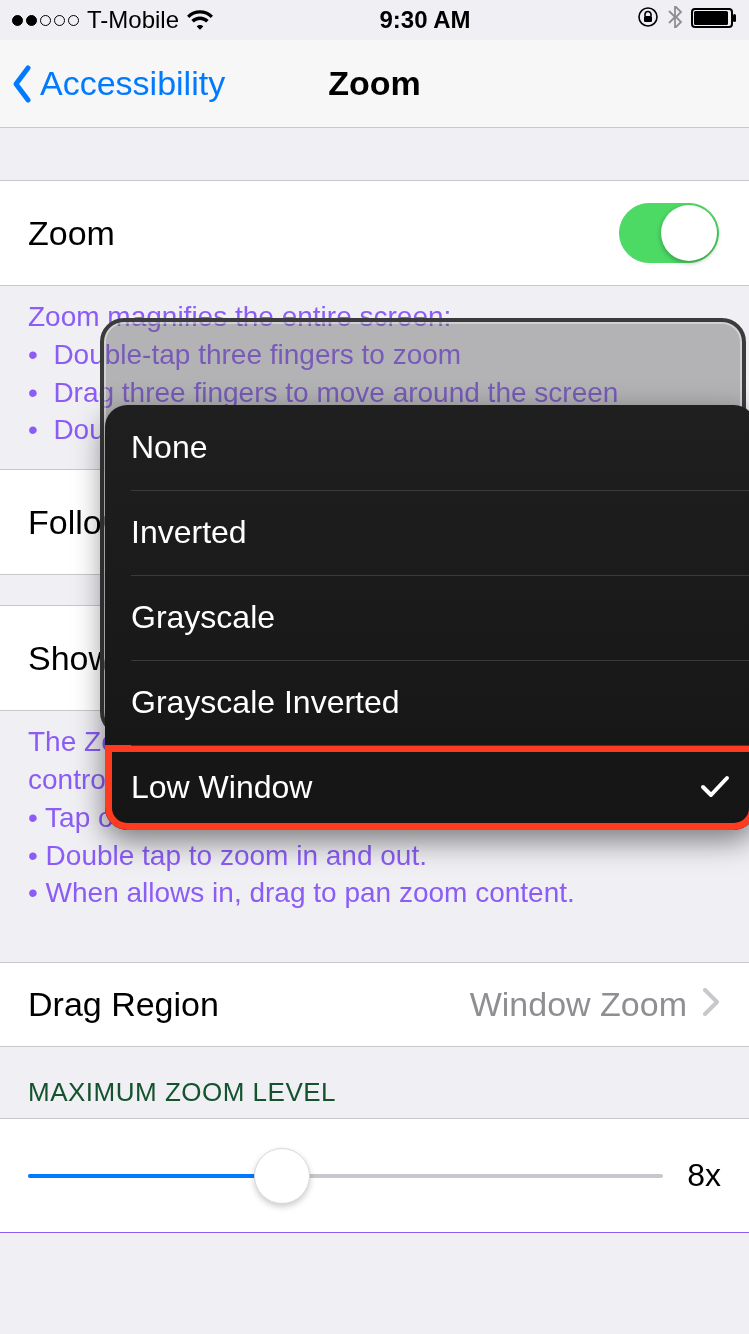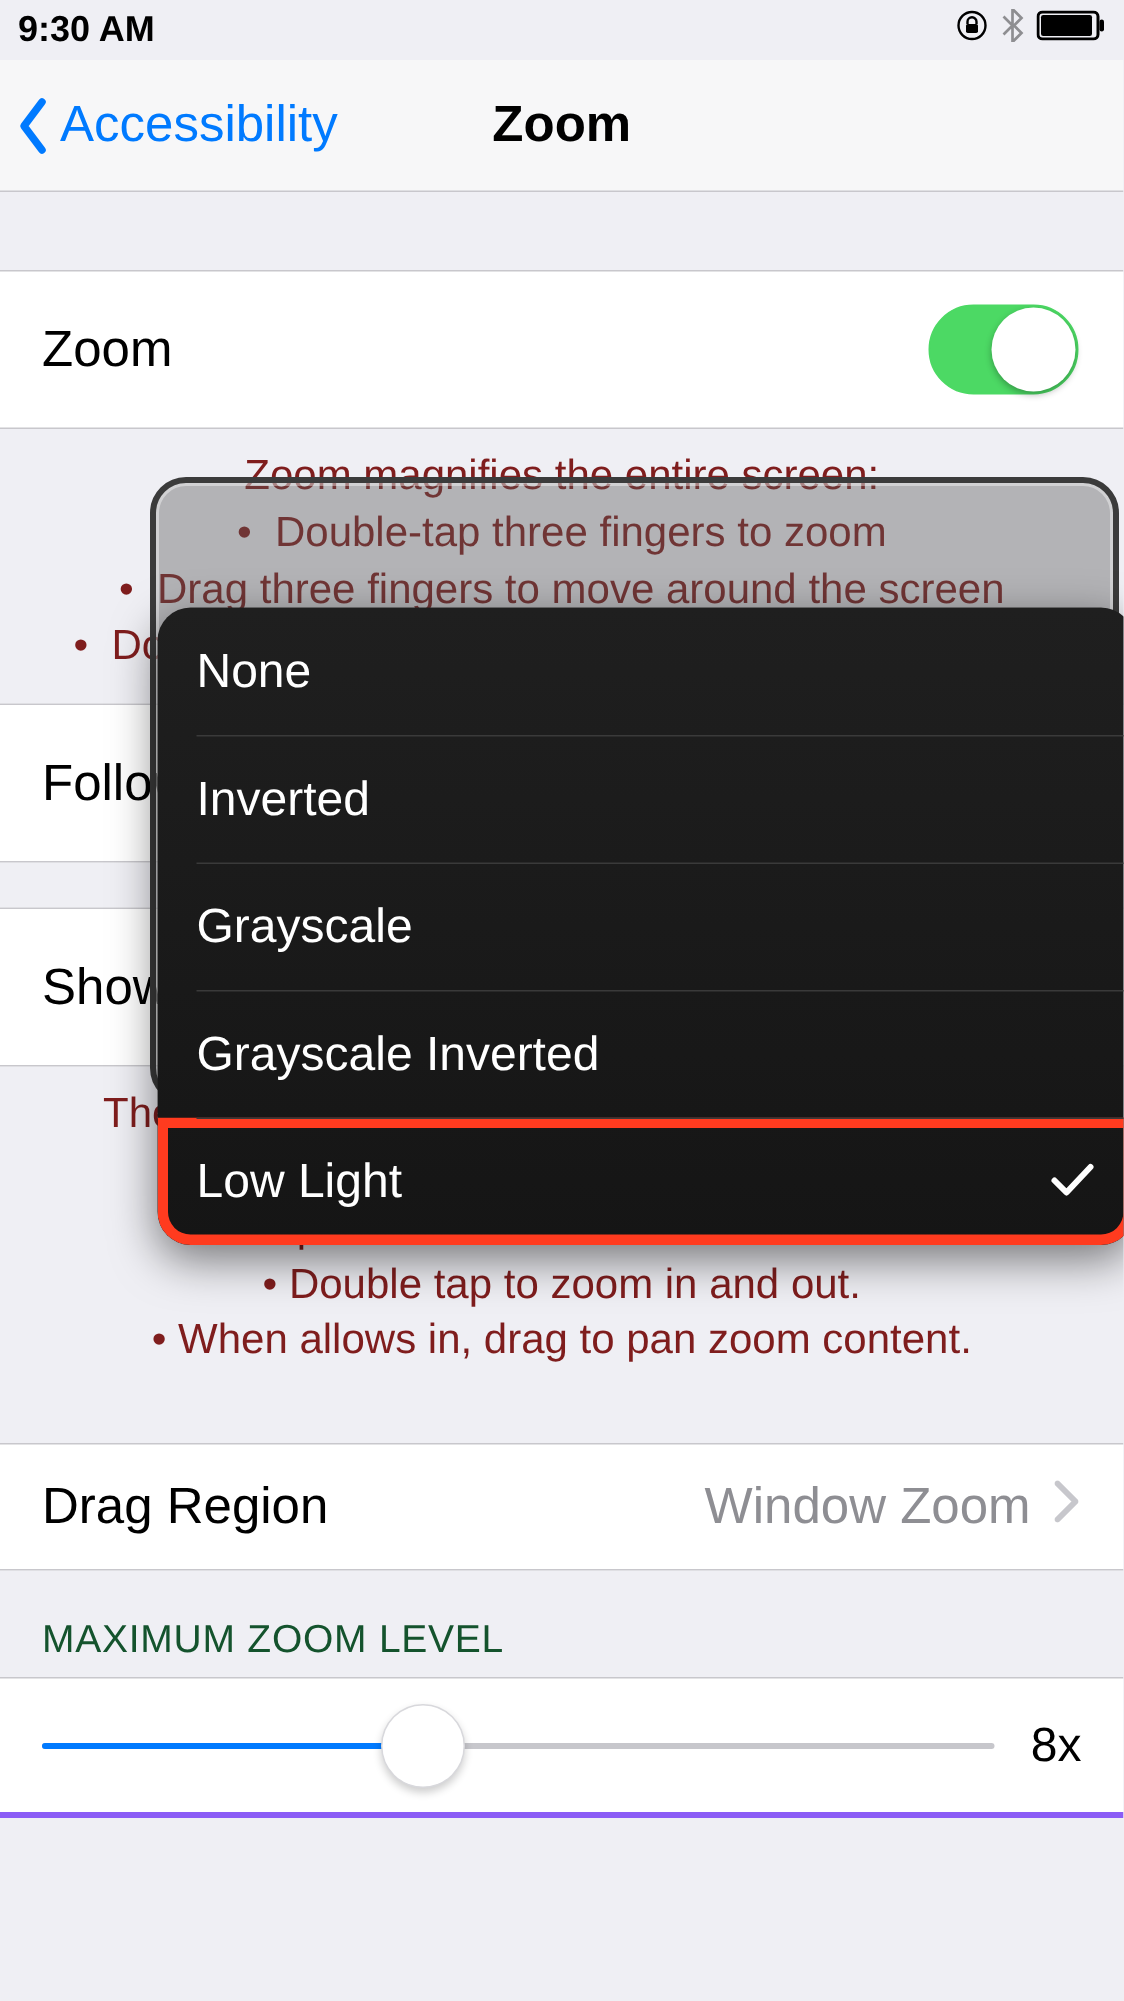--- a/index.html
+++ b/index.html
@@ -61,24 +61,23 @@
     padding: 22px 30px 22px 28px;
     display: flex;
     align-items: center;
     justify-content: space-between;
     font-size: 34px;
   }
   .cell .value { color: #8e8e93; display: flex; align-items: center; gap: 16px; margin-left: 21px; }
   .cell .disclosure { color: #c7c7cc; font-size: 34px; }
   .footer {
     padding: 12px 28px 20px 28px;
-    color: #7f1d1d;
+    color: #8b5cf6;
     font-size: 28px;
     line-height: 1.35;
-    text-align: center;
   }
   
   .toggle {
     width: 100px; height: 60px; border-radius: 30px;
     background: #e5e5ea;
     position: relative;
     transition: background .2s;
     border: 1px solid #d8d8dc;
   }
   .toggle.on { background: #4cd964; border-color: #4cd964; }
@@ -92,22 +91,22 @@
   .section-header {
     padding: 30px 28px 10px 28px;
     color: #14532d;
     font-size: 26px;
     letter-spacing: 0.5px;
   }
   
   .slider-row {
     background: #fff;
     border-top: 1px solid #c8c7cc;
-    border-bottom: 4px solid #8b5cf6;
-    padding: 26px 28px;
+    border-bottom: 1px solid #8b5cf6;
+    padding: 38px 28px;
     display: flex;
     align-items: center;
     gap: 24px;
   }
   .slider-row .track {
     flex: 1;
     height: 4px;
     background: #c7c7cc;
     border-radius: 2px;
     position: relative;
@@ -170,20 +169,35 @@
     
     box-shadow: inset 0 0 0 7px #ff3b1f;
     border-radius: 0 0 22px 22px;
   }
   .popup .check svg { width: 30px; height: 24px; }
 </style>
 </head>
 <body>
 
 <div class="status-bar">
+  <div class="status-left">
+    <span class="sig-dots">
+      <span class="sig-dot filled"></span>
+        <span class="sig-dot filled"></span>
+        <span class="sig-dot"></span>
+        <span class="sig-dot"></span>
+        <span class="sig-dot"></span>
+    </span>
+    <span>T-Mobile</span>
+    <span class="wifi">
+      <svg viewBox="0 0 24 18">
+          <path d="M12 18l3-3c-1.7-1.7-4.3-1.7-6 0l3 3zM4 9c4.4-4.4 11.6-4.4 16 0l-2.3 2.3c-3.2-3.2-8.3-3.2-11.4 0L4 9zM0 5c6.6-6.6 17.4-6.6 24 0l-2.1 2.1C16.5 1.7 7.5 1.7 2.1 7.1L0 5z" fill="#000"></path>
+        </svg>
+    </span>
+  </div>
   <div style="font-weight:600">9:30 AM</div>
   <div class="status-right">
     <span>
       <svg class="lock-o" viewBox="0 0 22 22">
           <circle cx="11" cy="11" r="9" fill="none" stroke="#000" stroke-width="1.6"></circle>
           <path d="M8 10V8.5a3 3 0 016 0V10" fill="none" stroke="#000" stroke-width="1.6"></path>
           <rect x="7" y="10" width="8" height="6" rx="1.2" fill="#000"></rect>
         </svg>
     </span>
     <span>
@@ -280,20 +294,20 @@
   <div class="option">
     <span>Inverted</span>
   </div>
   <div class="option">
     <span>Grayscale</span>
   </div>
   <div class="option">
     <span>Grayscale Inverted</span>
   </div>
   <div class="option selected">
-    <span>Low Light</span>
+    <span>Low Window</span>
     <span class="check">
       <svg viewBox="0 0 30 24">
           <polyline points="3,13 11,21 27,4" fill="none" stroke="#fff" stroke-width="4" stroke-linecap="round" stroke-linejoin="round"></polyline>
         </svg>
     </span>
   </div>
 </div>
 
 </body></html>

